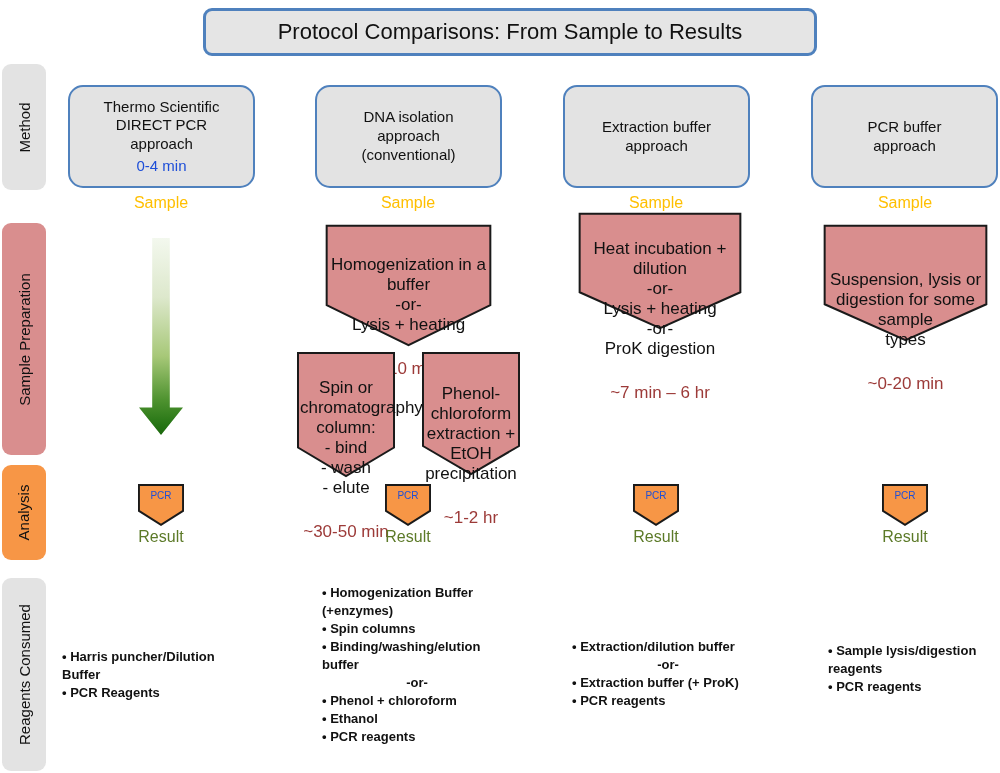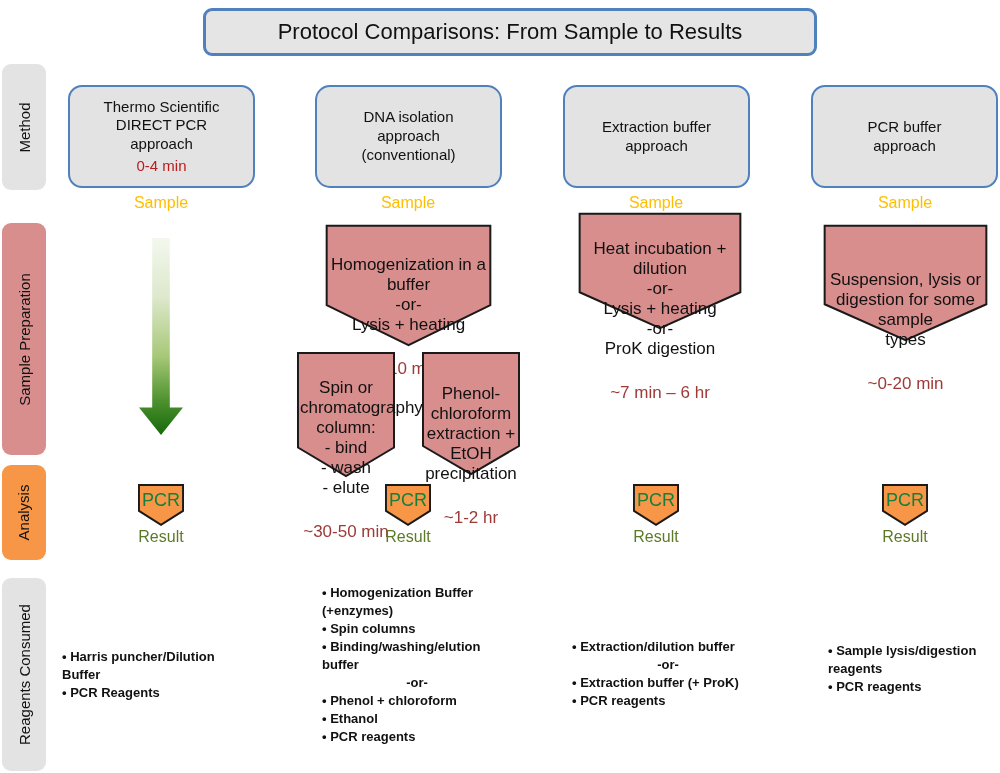--- a/index.html
+++ b/index.html
@@ -15,39 +15,39 @@
   .vbox span{transform:rotate(-90deg);white-space:nowrap;font-size:15px;color:#111;}
   .vb-gray{background:#e3e3e3;}
   .vb-salmon{background:#d98e8e;}
   .vb-orange{background:#f79646;}
 
   .hdr{position:absolute;top:85px;width:187px;height:103px;background:#e3e3e3;
     border:2.5px solid #4f81bd;border-radius:14px;box-sizing:border-box;
     display:flex;flex-direction:column;align-items:center;justify-content:center;
     text-align:center;font-size:15px;line-height:1.25;color:#111;}
   .hdr .hlines{white-space:pre-line;}
-  .hdr .htime{color:#b91c1c;margin-top:3px;}
+  .hdr .htime{color:#1d4ed8;margin-top:3px;}
 
   .sample{position:absolute;top:194px;width:110px;text-align:center;
     font-size:16px;color:#ffbf00;}
 
   .pent{position:absolute;}
   .pent svg{position:absolute;left:0;top:0;width:100%;height:100%;}
   .ptxt{position:absolute;left:3px;right:3px;top:0;text-align:center;
     font-size:17px;line-height:1.18;color:#111;white-space:pre-line;}
   .ptime{color:#9c3a38;margin-top:4px;white-space:nowrap;}
 
   .arrow{position:absolute;left:139px;top:238px;width:44px;height:197px;
     background:linear-gradient(to bottom,#f3f8ee 0%,#dde8cc 30%,#a7c878 60%,#4f9330 82%,#257414 95%,#1d680e 100%);
     clip-path:polygon(30% 0,70% 0,70% 86%,100% 86%,50% 100%,0 86%,30% 86%);}
 
   .badge{position:absolute;top:484px;width:46px;height:42px;}
   .badge svg{position:absolute;left:0;top:0;width:100%;height:100%;}
   .badge .blabel{position:absolute;left:0;right:0;top:6px;text-align:center;
-    font-size:18px;color:#15803d;}
+    font-size:10px;color:#1d4ed8;}
 
   .result{position:absolute;top:528px;width:110px;text-align:center;
     font-size:16px;color:#5c7a28;}
 
   .rlist{position:absolute;font-size:13px;line-height:1.38;color:#111;font-weight:bold;}
   .rlist div{white-space:pre-line;}
   .rlist .center{text-align:center;}
 </style>
 </head>
 <body>
@@ -64,21 +64,21 @@
   <div class="vbox vb-salmon" style="top:223px;height:232px;">
     <span>Sample Preparation</span>
   </div>
   <div class="vbox vb-orange" style="top:465px;height:95px;">
     <span>Analysis</span>
   </div>
   <div class="vbox vb-gray" style="top:578px;height:193px;">
     <span>Reagents Consumed</span>
   </div>
 
-  <div class="hdr" style="left:68px;">
+  <div class="hdr" style="left:68px;border-radius:15px;">
     <div class="hlines">Thermo Scientific
 DIRECT PCR
 approach</div>
     <div class="htime">0-4 min</div>
   </div>
   <div class="hdr" style="left:315px;border-radius:15px;">
     <div class="hlines">DNA isolation
 approach
 (conventional)</div>
   </div>

